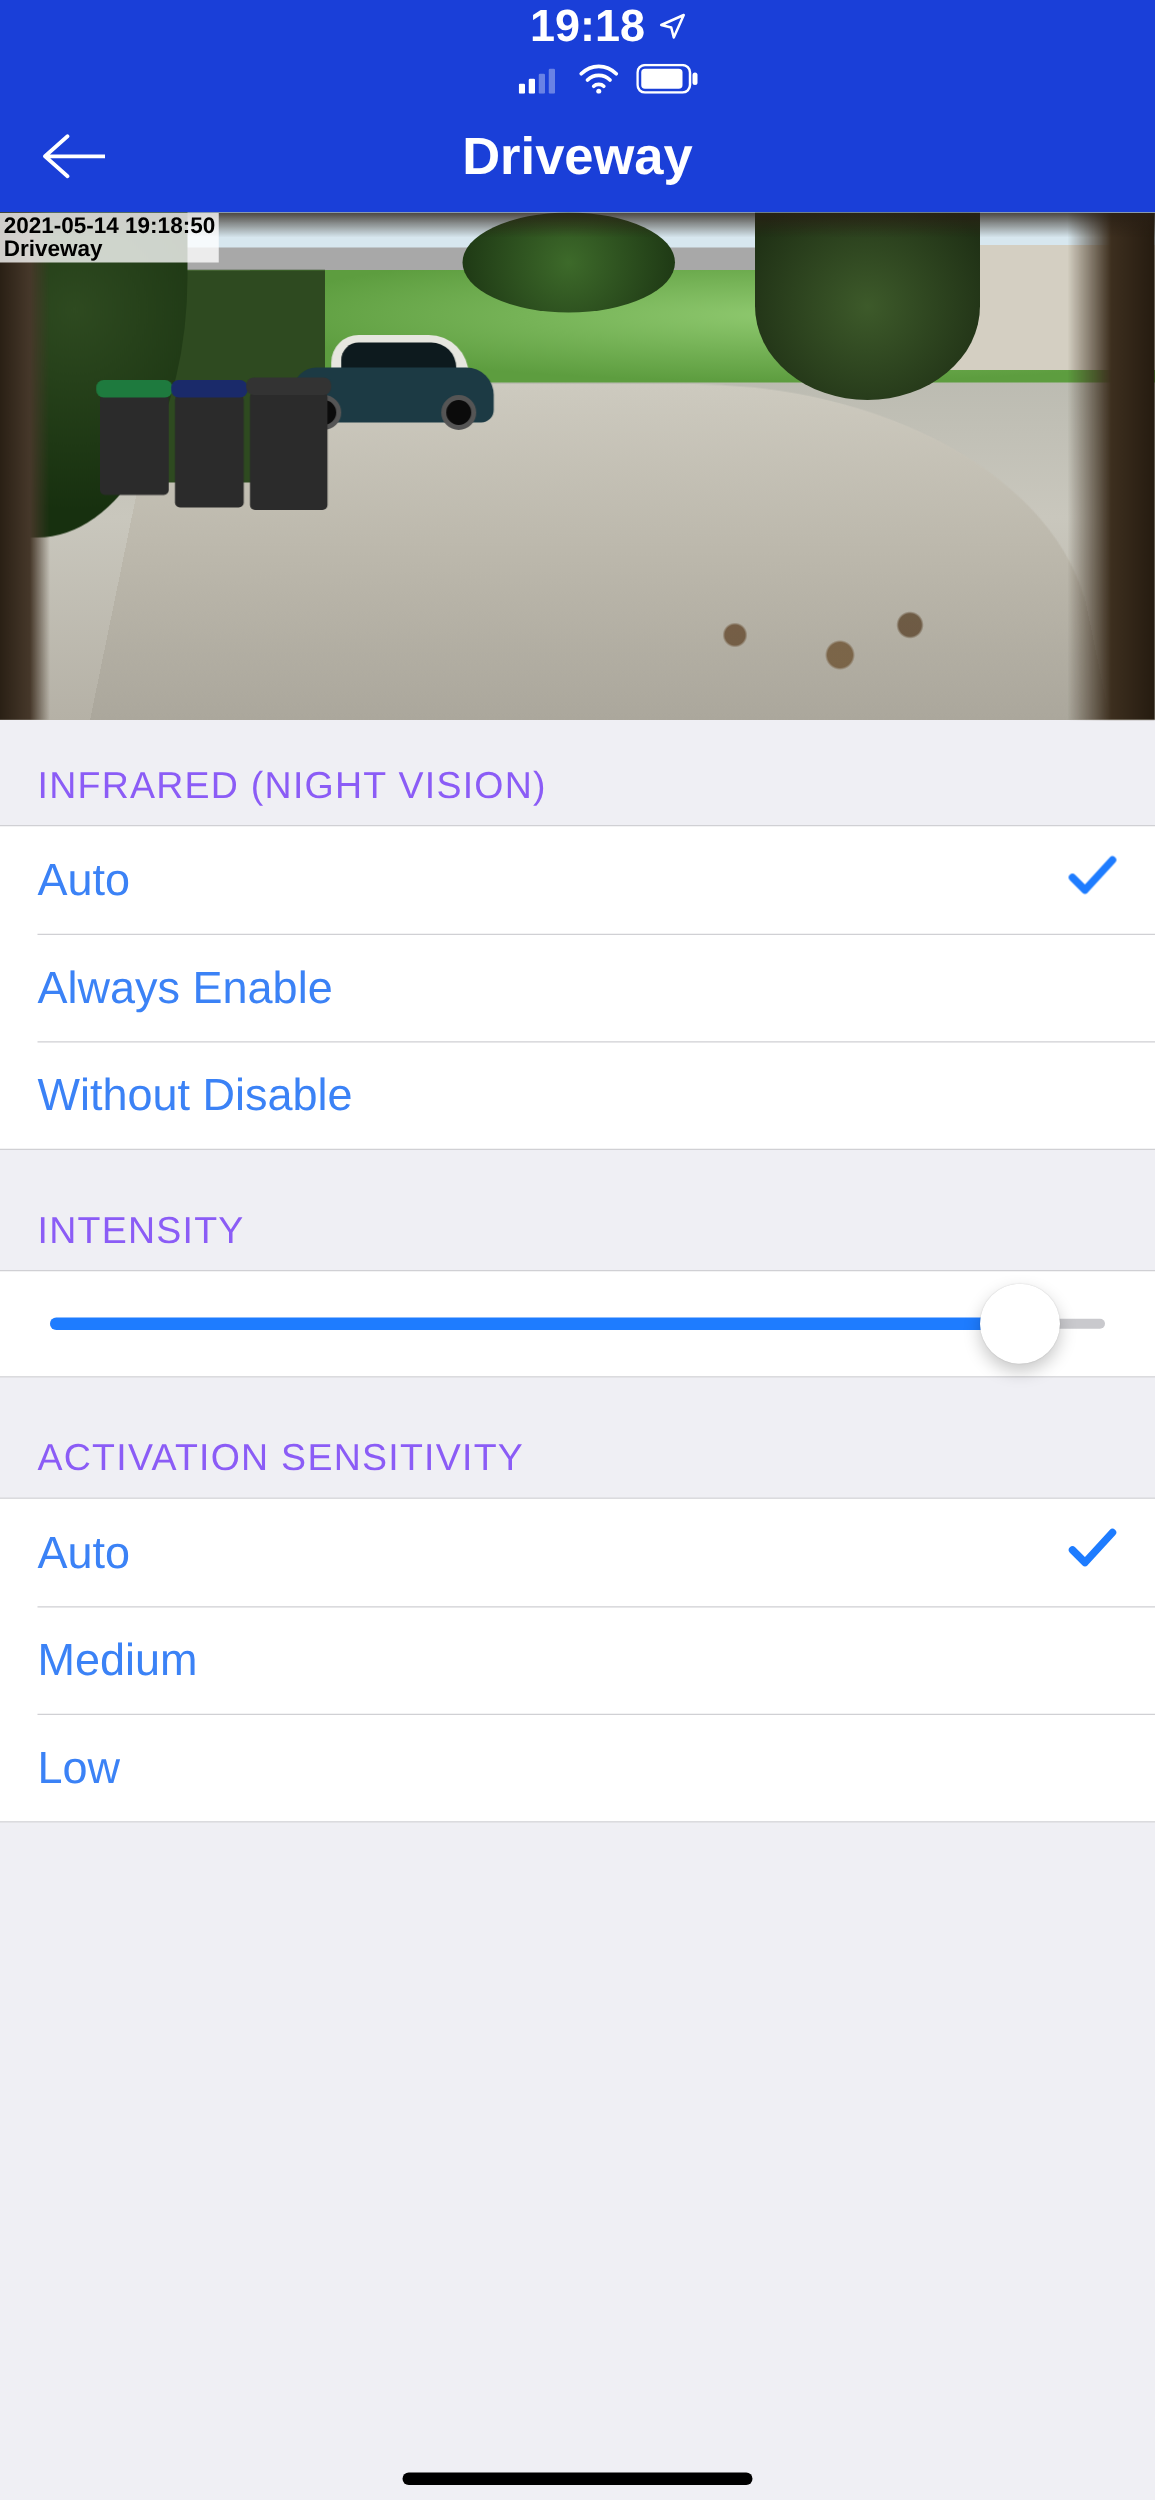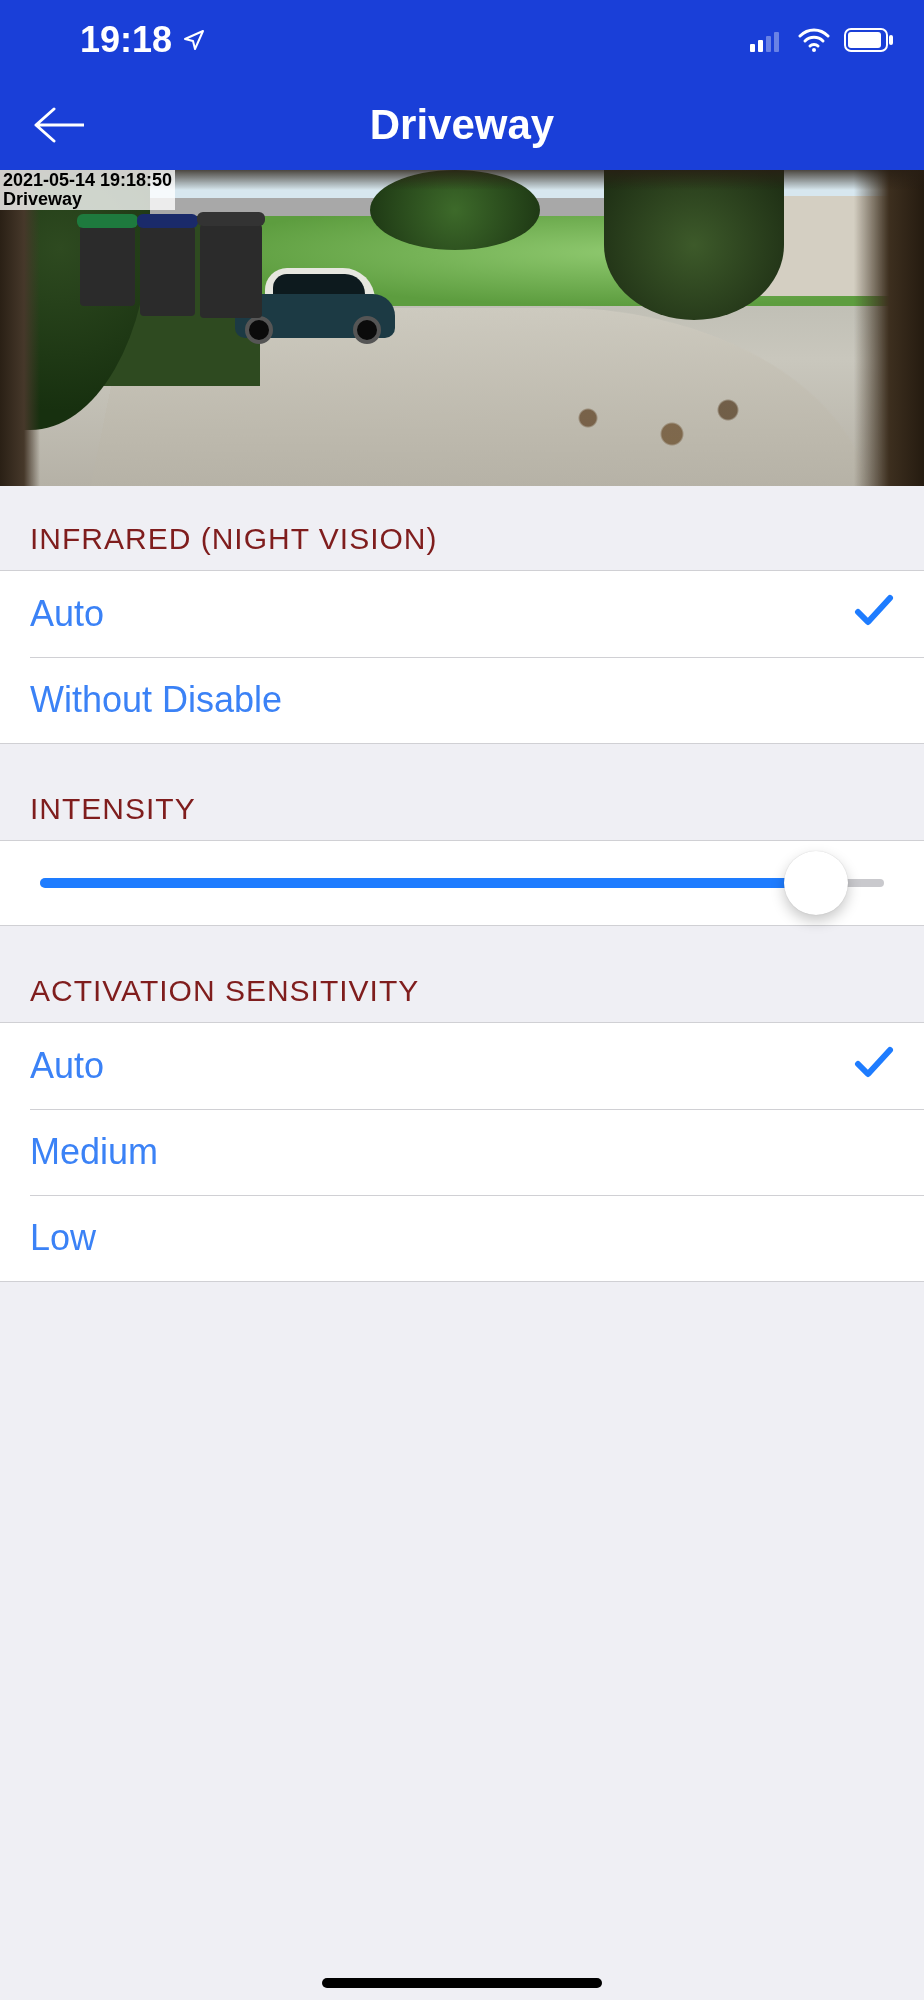--- a/index.html
+++ b/index.html
@@ -1,24 +1,24 @@
 <!DOCTYPE html>
 <html><head>
 <meta charset="utf-8">
 <style>
   * { box-sizing: border-box; margin: 0; padding: 0; }
   html, body { width: 924px; height: 2000px; font-family: -apple-system, "Helvetica Neue", Arial, sans-serif; background: #efeff4; overflow: hidden; }
-  .statusbar { background: #1a3fd8; height: 80px; color: #fff; display: flex; align-items: center; justify-content: space-between; padding: 0 30px 0 80px; font-size: 36px; font-weight: 600; }
+  .statusbar { background: #1a3fd8; height: 80px; color: #fff; display: flex; align-items: center; justify-content: space-between; padding: 0 30px 0 80px; font-size: 36px; font-weight: 600; flex-direction: column; }
   .statusbar .left { display:flex; align-items:center; gap:10px; }
   .statusbar .right { display:flex; align-items:center; gap:14px; }
   .navbar { background: #1a3fd8; height: 90px; display:flex; align-items:center; position:relative; }
   .back { position:absolute; left:28px; top:50%; transform:translateY(-50%); width:60px; height:60px; display:flex; align-items:center; justify-content:center; cursor:pointer;}
   .title { color:#fff; font-size:42px; font-weight:700; margin:0 auto; }
   
-  .preview { position:relative; width:924px; height:316px; background: linear-gradient(180deg,#5a6a4a 0%, #3e4d39 6%, #8fb56f 6%, #6fa054 25%, #b8b8ae 25%, #c9c7bd 60%, #b5b1a6 100%); overflow:hidden;}
+  .preview { position:relative; width:924px; height:406px; background: linear-gradient(180deg,#5a6a4a 0%, #3e4d39 6%, #8fb56f 6%, #6fa054 25%, #b8b8ae 25%, #c9c7bd 60%, #b5b1a6 100%); overflow:hidden;}
   .sky { position:absolute; top:0; left:0; right:0; height:36px; background:#d7e7ef;}
   .road { position:absolute; top:28px; left:0; right:0; height:18px; background:#a8a8a8;}
   .lawn-far { position:absolute; top:46px; left:200px; right:0; height:90px; background: radial-gradient(ellipse at 60% 40%, #8fc96f 0%, #5d9d3f 70%);}
   .lawn-left { position:absolute; top:46px; left:0; width:260px; height:170px; background:#2e4a20;}
   .tree1 { position:absolute; top:0; left:0; width:150px; height:260px; background: radial-gradient(circle at 40% 30%, #2e4a20 0%, #17300f 80%); border-radius:0 0 80% 0;}
   .tree2 { position:absolute; top:0; left:370px; width:170px; height:80px; background: radial-gradient(circle, #3d6a2a 0%, #1f3a15 90%); border-radius:50%;}
   .tree3 { position:absolute; top:0; right:140px; width:180px; height:150px; background: radial-gradient(circle, #3d5a2a 0%, #1f3015 90%); border-radius:0 0 50% 50%;}
   .driveway-slab { position:absolute; top:120px; left:100px; width:760px; height:300px; background: linear-gradient(180deg,#cdcabf 0%, #bcb8ac 50%, #a9a59a 100%); transform: perspective(600px) rotateX(18deg); border-radius: 80px 300px 0 0 / 60px 200px 0 0;}
   .house { position:absolute; top:26px; right:0; width:220px; height:100px; background:#d4cfc2; }
   .house-window { position:absolute; top:14px; left:20px; width:60px; height:26px; background:#222;}
@@ -36,21 +36,21 @@
   .bin.b2{ left:140px; bottom:170px; height:92px;} .bin.b2 .lid{background:#1a2a6a;}
   .bin.b3{ left:200px; bottom:168px; height:96px; width:62px;} .bin.b3 .lid{background:#333;}
   
   .vig-left{ position:absolute; left:0; top:0; bottom:0; width:40px; background:linear-gradient(90deg,#2a2015 0%, #46382a 60%, transparent 100%);}
   .vig-right{ position:absolute; right:0; top:0; bottom:0; width:70px; background:linear-gradient(270deg,#251b10 0%, #3d2f1f 50%, transparent 100%);}
   .vig-top{ position:absolute; left:0; right:0; top:0; height:20px; background:linear-gradient(180deg, rgba(40,30,20,.8), transparent);}
   .leaves { position:absolute; right:140px; bottom:20px; width:280px; height:80px; background: radial-gradient(circle at 30% 40%, rgba(90,60,30,.7) 0 8px, transparent 10px), radial-gradient(circle at 60% 60%, rgba(100,70,35,.7) 0 10px, transparent 12px), radial-gradient(circle at 80% 30%, rgba(80,55,28,.7) 0 9px, transparent 11px);}
   .osd { position:absolute; top:0; left:0; background: rgba(255,255,255,.78); color:#000; font-family: "Arial", sans-serif; font-size:18px; line-height:1.05; padding:1px 3px; font-weight:600;}
   .osd .line2{ font-weight:700; }
   
-  .section-header { background:#efeff4; color: #7f1d1d; font-size:30px; letter-spacing:1px; padding: 48px 30px 14px 30px; text-transform: uppercase;}
+  .section-header { background:#efeff4; color: #8b5cf6; font-size:30px; letter-spacing:1px; padding: 48px 30px 14px 30px; text-transform: uppercase;}
   .section-header.first { padding-top: 36px; }
   .list { background:#fff; border-top:1px solid #d0d0d4; border-bottom:1px solid #d0d0d4; }
   .row { display:flex; align-items:center; justify-content:space-between; height:86px; padding:0 30px; font-size:36px; color:#3b82f6; cursor:pointer; position:relative;}
   .row + .row::before { content:""; position:absolute; top:0; left:30px; right:0; height:1px; background:#d0d0d4;}
   .check { display:none; }
   .row.selected .check { display:inline-block; }
   
   .slider-panel { background:#fff; border-top:1px solid #d0d0d4; border-bottom:1px solid #d0d0d4; height:86px; position:relative; display:flex; align-items:center;}
   .slider-track-base { position:absolute; left:40px; right:40px; height:8px; background:#c9c9cd; border-radius:4px;}
   .slider-fill { position:absolute; left:40px; height:10px; background:#1e7cff; border-radius:5px;}
@@ -150,20 +150,24 @@
 <div class="list">
   <div class="row selected">
     <span>Auto</span>
     <span class="check">
       <svg width="40" height="32" viewBox="0 0 40 32" fill="none">
           <path d="M4 18 L14 28 L36 4" stroke-width="6" stroke-linecap="round" stroke-linejoin="round"></path>
         </svg>
     </span>
   </div>
   <div class="row">
+    <span>Always Enable</span>
+
+  </div>
+  <div class="row">
     <span>Without Disable</span>
 
   </div>
 </div>
 
 <div class="section-header">INTENSITY</div>
 <div class="slider-panel">
   <div class="slider-track-base" style="top: 38px;"></div>
   <div class="slider-fill" id="sliderFill" style="width: 776.48px; top: 37px;"></div>
   <div class="slider-thumb" id="sliderThumb" style="left: 784.48px; top: 10px;"></div>

